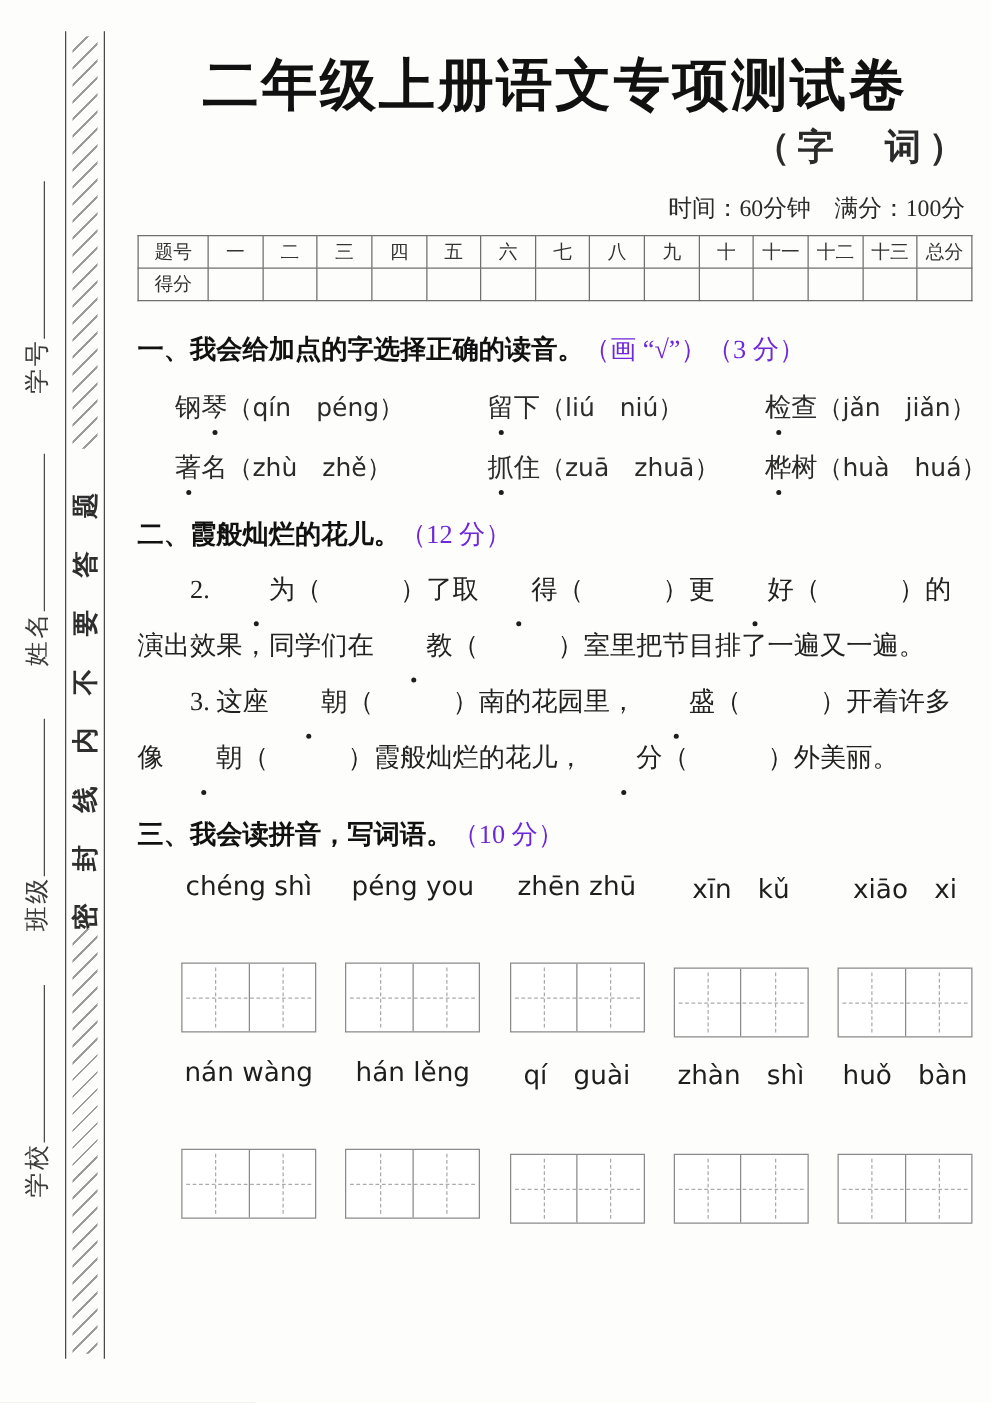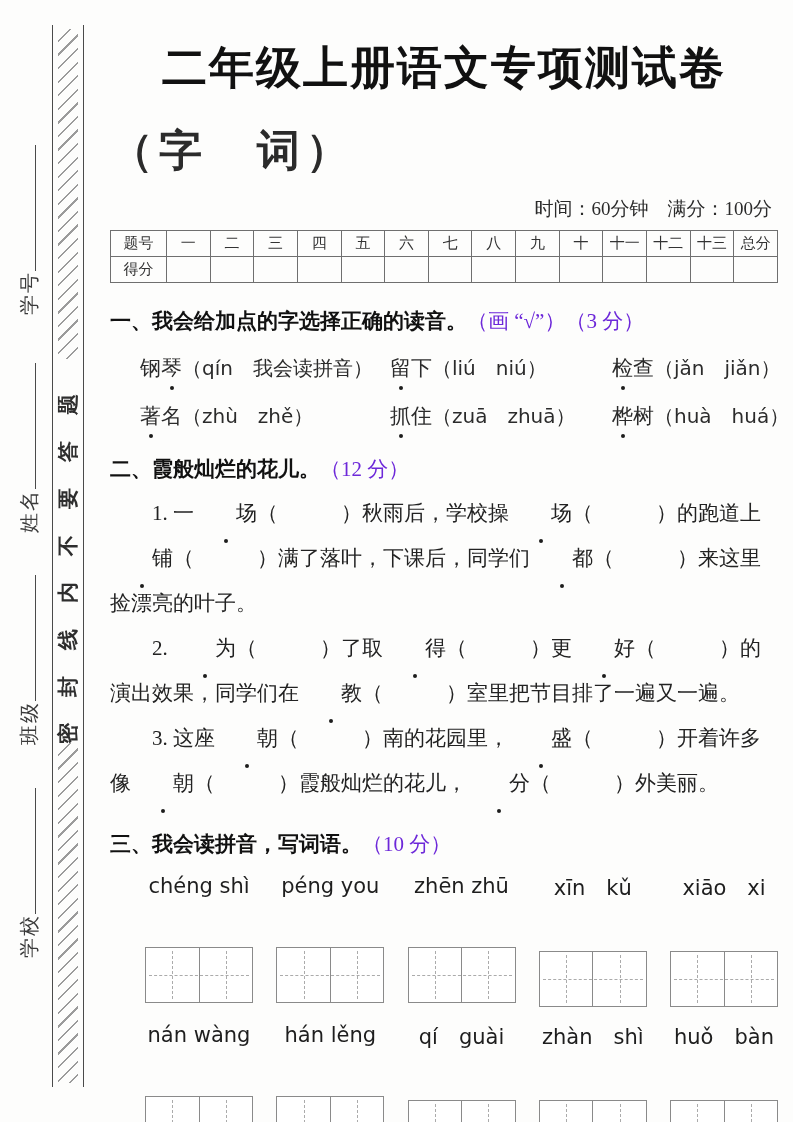--- a/index.html
+++ b/index.html
@@ -36,21 +36,21 @@
     letter-spacing:26px; color:#2e2e2e;
   }
 
   
   .content { position:absolute; left:110px; top:0; width:668px; }
 
   .page-title {
     margin-top:38px; text-align:center;
     font-size:45px; font-weight:700; letter-spacing:2px; color:#111;
   }
-  .page-subtitle { margin-top:24px; text-align:left; font-size:43px; font-weight:600; letter-spacing:6px; }
+  .page-subtitle { text-align:right; font-size:29px; font-weight:600; letter-spacing:6px; }
   .exam-meta { margin-top:16px; text-align:right; font-size:19px; padding-right:6px; }
 
   table.score { margin-top:8px; width:100%; border-collapse:collapse; table-layout:fixed;border-radius:14px; }
   table.score td {
     border:1.2px solid #6f6f6f; height:26px; text-align:center;
     font-size:15px; color:#333; overflow:hidden;
   }
   table.score td.first { width:56px; }
 
   .sec-heading { margin-top:24px; font-size:21px; font-weight:700; color:#111;
@@ -159,33 +159,32 @@
             <td></td>
             <td></td>
             <td></td>
           </tr>
         </tbody>
     </table>
 
     <div>
       <div class="sec-heading"><span>一、我会给加点的字选择正确的读音。</span><span class="note">（画 “√”）（3 分）</span></div>
       <div class="word-grid" id="word-grid">
-          <div class="w-item"><span class="w-word"><span>钢</span><span class="dot-char">琴</span></span><span class="w-opts">（qín　我会读拼音）</span></div>
+          <div class="w-item"><span class="w-word"><span>钢</span><span class="dot-char">琴</span></span><span class="w-opts">（qín　péng）</span></div>
           <div class="w-item"><span class="w-word"><span class="dot-char">留</span><span>下</span></span><span class="w-opts">（liú　niú）</span></div>
           <div class="w-item"><span class="w-word"><span class="dot-char">检</span><span>查</span></span><span class="w-opts">（jǎn　jiǎn）</span></div>
           <div class="w-item"><span class="w-word"><span class="dot-char">著</span><span>名</span></span><span class="w-opts">（zhù　zhě）</span></div>
           <div class="w-item"><span class="w-word"><span class="dot-char">抓</span><span>住</span></span><span class="w-opts">（zuā　zhuā）</span></div>
           <div class="w-item"><span class="w-word"><span class="dot-char">桦</span><span>树</span></span><span class="w-opts">（huà　huá）</span></div>
         </div>
     </div>
 
     <div>
       <div class="sec-heading"><span>二、霞般灿烂的花儿。</span><span class="note">（12 分）</span></div>
       <div class="sentences" id="sentences">
-          <p class="sentence"><span>1. 一</span><span class="dot-char">场</span><span>（　　　）秋雨后，学校操</span><span class="dot-char">场</span><span>（　　　）的跑道上</span><span class="dot-char">铺</span><span>（　　　）满了落叶，下课后，同学们</span><span class="dot-char">都</span><span>（　　　）来这里捡漂亮的叶子。</span></p>
           <p class="sentence"><span>2. </span><span class="dot-char">为</span><span>（　　　）了取</span><span class="dot-char">得</span><span>（　　　）更</span><span class="dot-char">好</span><span>（　　　）的演出效果，同学们在</span><span class="dot-char">教</span><span>（　　　）室里把节目排了一遍又一遍。</span></p>
           <p class="sentence"><span>3. 这座</span><span class="dot-char">朝</span><span>（　　　）南的花园里，</span><span class="dot-char">盛</span><span>（　　　）开着许多像</span><span class="dot-char">朝</span><span>（　　　）霞般灿烂的花儿，</span><span class="dot-char">分</span><span>（　　　）外美丽。</span></p>
         </div>
     </div>
 
     <div>
       <div class="sec-heading"><span>三、我会读拼音，写词语。</span><span class="note">（10 分）</span></div>
       <div id="pinyin-rows">
           <div class="py-row">
             <div class="py-group">

